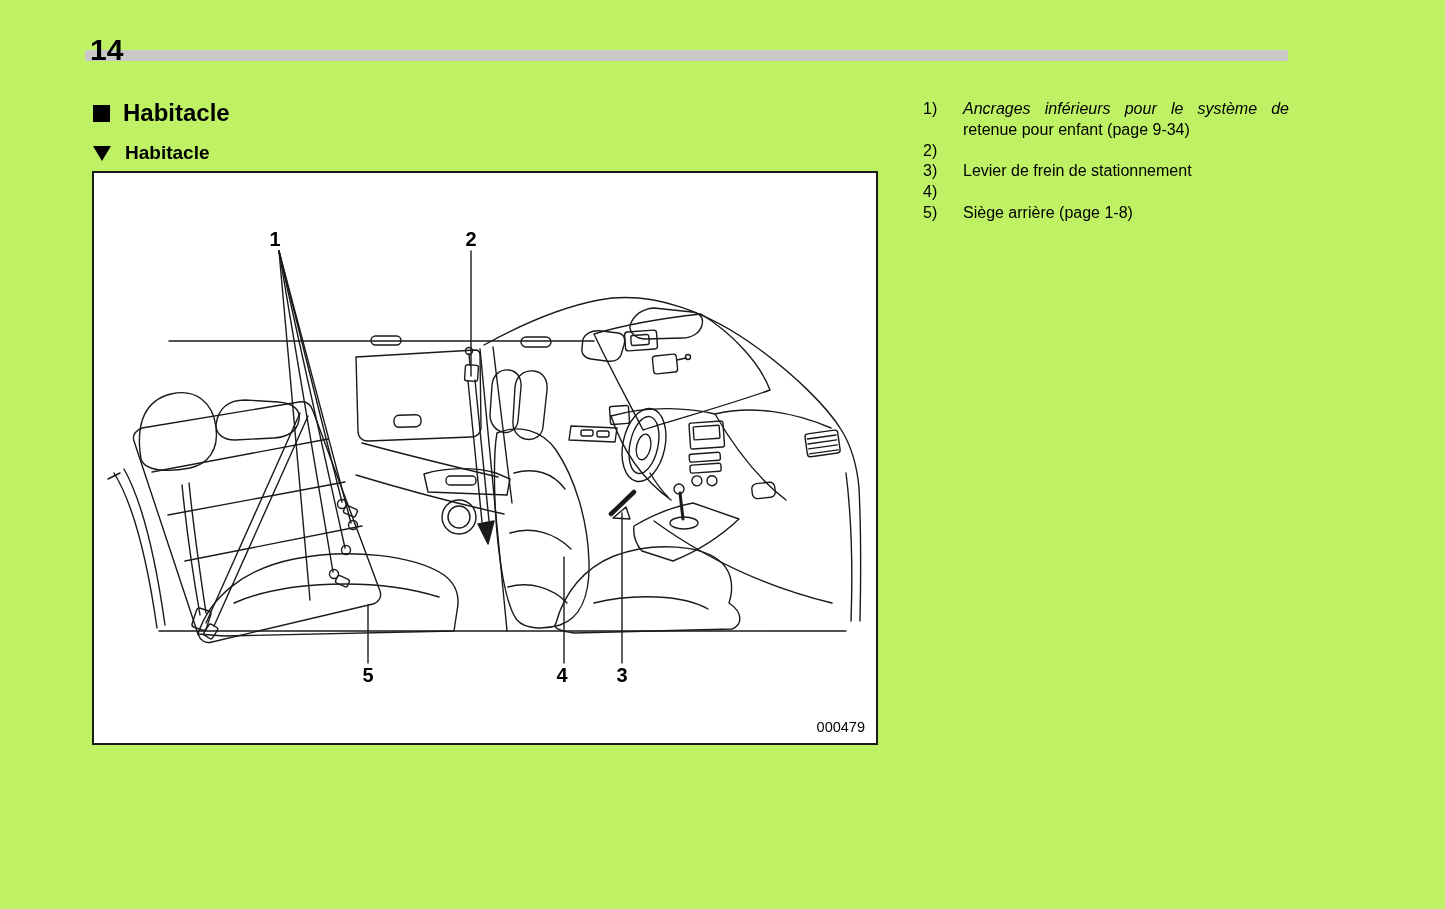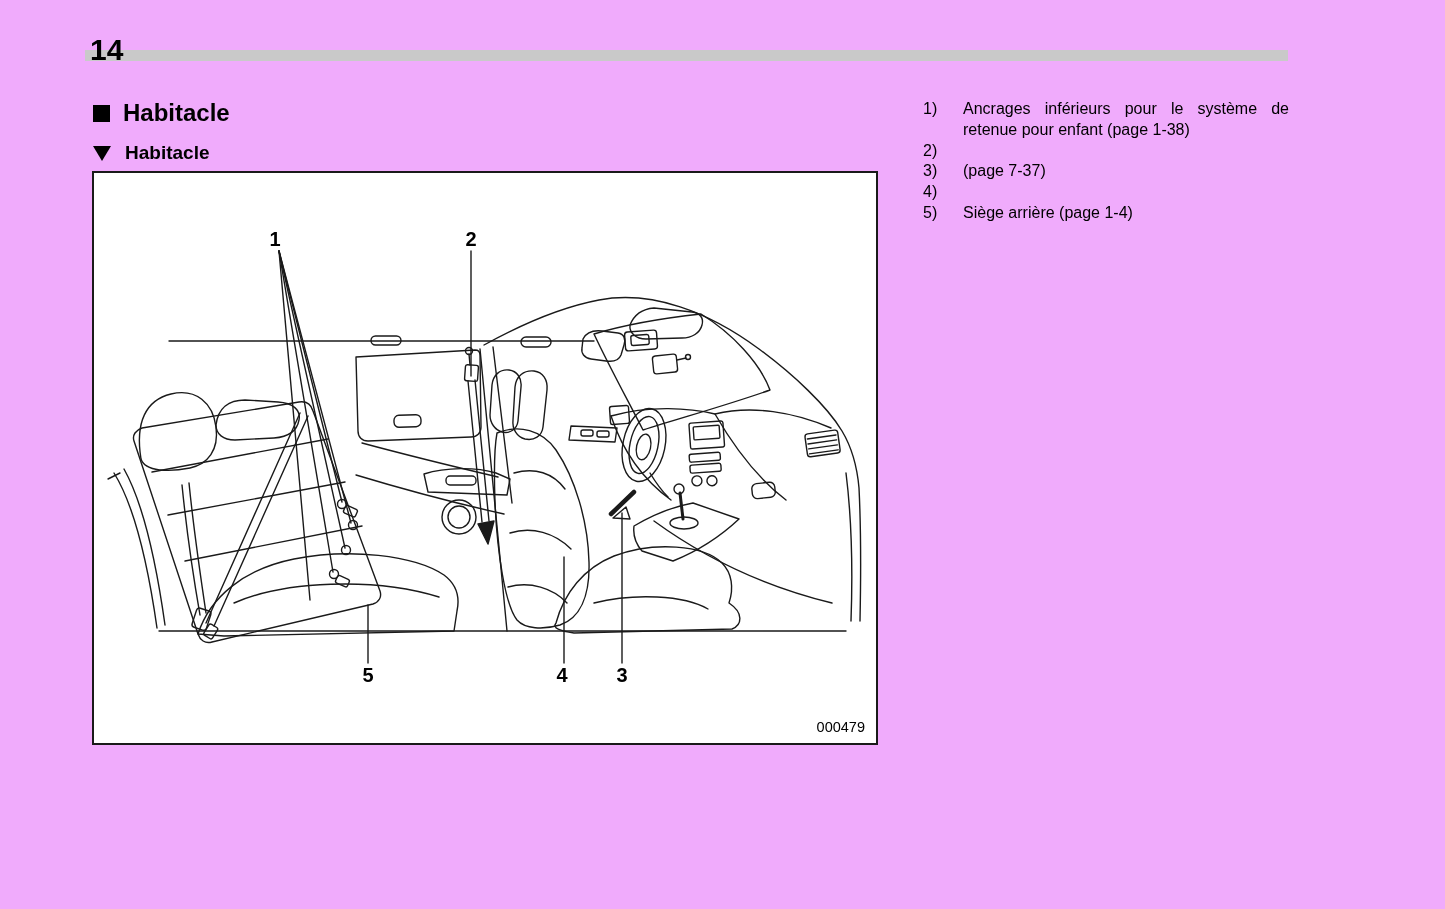--- a/index.html
+++ b/index.html
@@ -1,37 +1,37 @@
 <!DOCTYPE html>
 <html><head>
 <meta charset="utf-8">
 <style>
   html,body{margin:0;padding:0;background:#ffffff;}
-  .page{position:relative;width:1445px;height:909px;background:#f0abfc;
+  .page{position:relative;width:1445px;height:909px;background:#bef264;
         font-family:"Liberation Sans",sans-serif;color:#000;overflow:hidden;}
 
   .page-number{position:absolute;left:90px;top:35px;font-size:30px;font-weight:bold;line-height:1;z-index:2;}
   .header-rule{position:absolute;left:85px;top:50px;width:1203px;height:11px;background:#c9c9c9;z-index:1;}
 
   .h1{position:absolute;left:93px;top:100px;display:flex;align-items:center;gap:13px;}
   .h1 .sq{width:17px;height:17px;background:#000;}
   .h1 .txt{font-size:24px;font-weight:bold;line-height:1.1;}
 
   .h2{position:absolute;left:93px;top:143px;display:flex;align-items:center;gap:14px;}
   .h2 .tri{width:0;height:0;border-left:9px solid transparent;border-right:9px solid transparent;border-top:15px solid #000;}
   .h2 .txt{font-size:19px;font-weight:bold;line-height:1.1;}
 
   .figure{position:absolute;left:92px;top:171px;width:782px;height:570px;border:2px solid #1a1a1a;background:#fff;}
   .figure svg{display:block;width:100%;height:100%;}
 
   .legend{position:absolute;left:923px;top:99px;width:366px;font-size:16px;line-height:20.8px;}
   .legend-item{display:flex;}
   .legend-num{flex:0 0 40px;}
   .legend-text{flex:1;}
-  .leg-line.stretch{text-align:justify;text-align-last:justify;}
+  .leg-line.stretch{text-align:justify;text-align-last:justify;font-style:italic;}
 
   svg text{font-family:"Liberation Sans",sans-serif;}
   .callout{font-size:20px;font-weight:bold;fill:#000;}
   .figcode{font-size:14.5px;fill:#000;}
   .draw{fill:none;stroke:#1a1a1a;stroke-width:1.4;stroke-linecap:round;stroke-linejoin:round;}
 </style>
 </head>
 <body>
 
 <div class="page">
@@ -215,36 +215,36 @@
 
       <text class="figcode" text-anchor="end" x="771" y="559">000479</text>
     </svg>
   </div>
 
   <div class="legend">
       <div class="legend-item">
         <span class="legend-num">1)</span>
         <div class="legend-text">
           <div class="leg-line stretch">Ancrages inférieurs pour le système de</div>
-          <div class="leg-line">retenue pour enfant (page 1-38)</div>
+          <div class="leg-line">retenue pour enfant (page 9-34)</div>
         </div>
       </div>
       <div class="legend-item">
         <span class="legend-num">2)</span>
       </div>
       <div class="legend-item">
         <span class="legend-num">3)</span>
         <div class="legend-text">
-          <div class="leg-line">(page 7-37)</div>
+          <div class="leg-line">Levier de frein de stationnement</div>
         </div>
       </div>
       <div class="legend-item">
         <span class="legend-num">4)</span>
       </div>
       <div class="legend-item">
         <span class="legend-num">5)</span>
         <div class="legend-text">
-          <div class="leg-line">Siège arrière (page 1-4)</div>
+          <div class="leg-line">Siège arrière (page 1-8)</div>
         </div>
       </div>
     </div>
 
 </div>
 
 </body></html>

